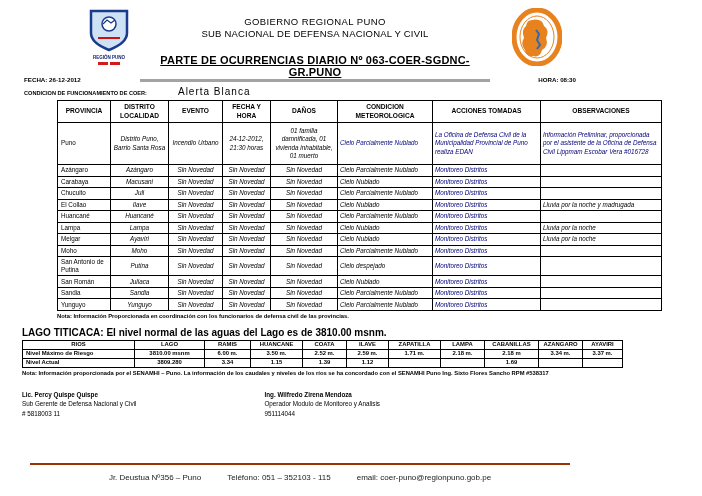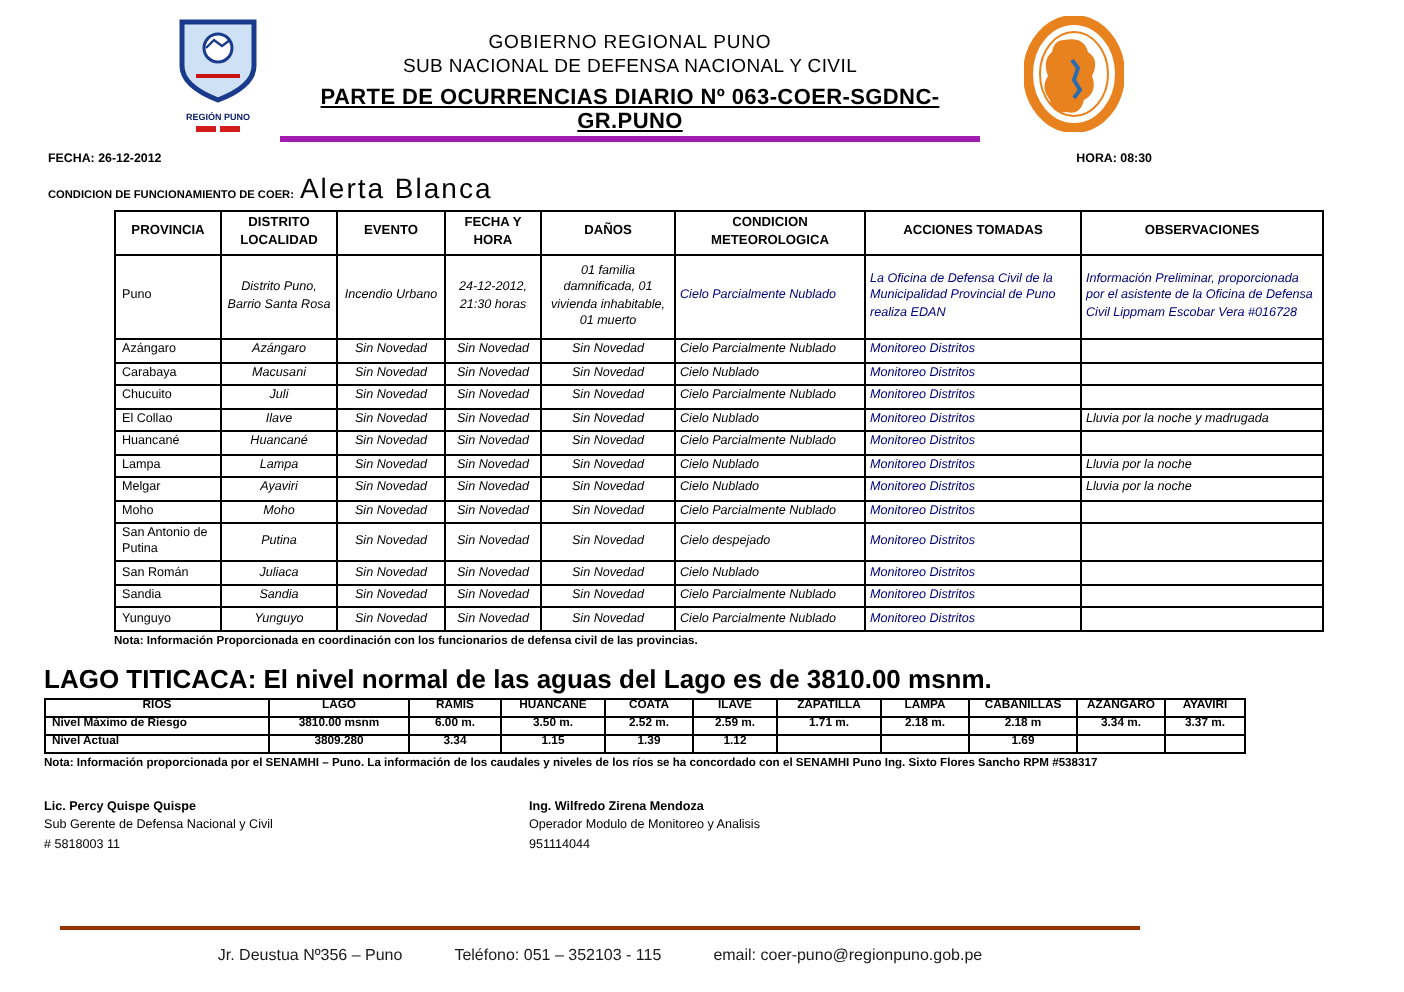--- a/index.html
+++ b/index.html
@@ -19,49 +19,49 @@
   .logo-left .crest-label{font-size:4.5px;font-weight:bold;color:#10226b;line-height:1.1;}
   .logo-left .bars{display:flex;justify-content:center;gap:2px;margin-top:1px;}
   .logo-left .bars i{display:block;width:10px;height:3px;background:#d21c1c;}
   .logo-right{position:absolute;right:38px;top:8px;}
   .header-center{position:absolute;left:140px;right:110px;top:16px;text-align:center;}
   .org1{font-size:9.5px;letter-spacing:.4px;}
   .org2{font-size:9.5px;letter-spacing:.2px;margin-top:1px;}
   .wordart{font-size:12.5px;font-weight:bold;color:var(--wordart);letter-spacing:.4px;
            text-shadow:1px 1px 0 #a8a8d8, -0.5px -0.5px 0 #1b1b8a;margin-top:1px;}
   .doc-title{display:inline-block;font-size:11px;font-weight:bold;letter-spacing:.2px;
-             text-decoration:underline;border-bottom:3px solid #a21caf;padding-bottom:1px;margin-top:4px;}
+             text-decoration:underline;border-bottom:3px solid #a3a3a3;padding-bottom:1px;margin-top:15px;}
 
   
   .meta-row{display:flex;justify-content:space-between;padding:0 24px 0 24px;margin-top:4px;
             font-size:6.2px;font-weight:bold;}
   .condicion-row{padding:0 24px;margin-top:3px;display:flex;align-items:baseline;gap:3px;}
   .cond-label{font-size:5.6px;font-weight:bold;}
-  .cond-value{font-size:14px;letter-spacing:1px;}
+  .cond-value{font-size:10px;letter-spacing:1px;margin-left:28px;}
 
   
   table{border-collapse:collapse;table-layout:fixed;}
   .occ{margin:3px 0 0 57px;width:604px;}
   .occ th,.occ td{border:1px solid #000;font-size:6.3px;line-height:1.3;vertical-align:middle;
                   padding:1px 2px;overflow:hidden;}
   .occ th{font-size:6.6px;height:22px;font-weight:bold;text-align:center;}
   .occ td{font-style:italic;text-align:center;}
   .occ td.c-provincia{font-style:normal;text-align:left;padding-left:3px;}
   .occ td.c-condicion,.occ td.c-acciones,.occ td.c-observaciones{text-align:left;}
   .occ tr.first td{height:42px;}
   .occ tr.small td{height:11.5px;}
   .occ td.c-acciones{color:#00007a;}
   .occ tr.first td.c-acciones,.occ tr.first td.c-observaciones,
   .occ tr.first td.c-condicion{color:#00007a;}
 
   .nota{font-size:5.8px;font-weight:bold;margin-left:57px;margin-top:2px;}
   .nota2{margin-left:22px;}
 
   
-  .lago-heading{font-size:13px;font-weight:bold;margin:8px 0 2px 22px;}
+  .lago-heading{font-size:10px;font-weight:bold;margin:8px 0 2px 22px;}
   .lago{margin-left:22px;width:600px;}
   .lago th,.lago td{border:1px solid #000;font-size:5.9px;font-weight:bold;text-align:center;
                     height:9px;line-height:1.2;padding:0 1px;overflow:hidden;}
   .lago td.rowlabel{text-align:left;padding-left:3px;}
 
   
   .signatures{display:flex;margin:14px 0 0 22px;gap:128px;}
   .sig{font-size:6.3px;line-height:1.5;}
   .sig .name{font-weight:bold;}
 

